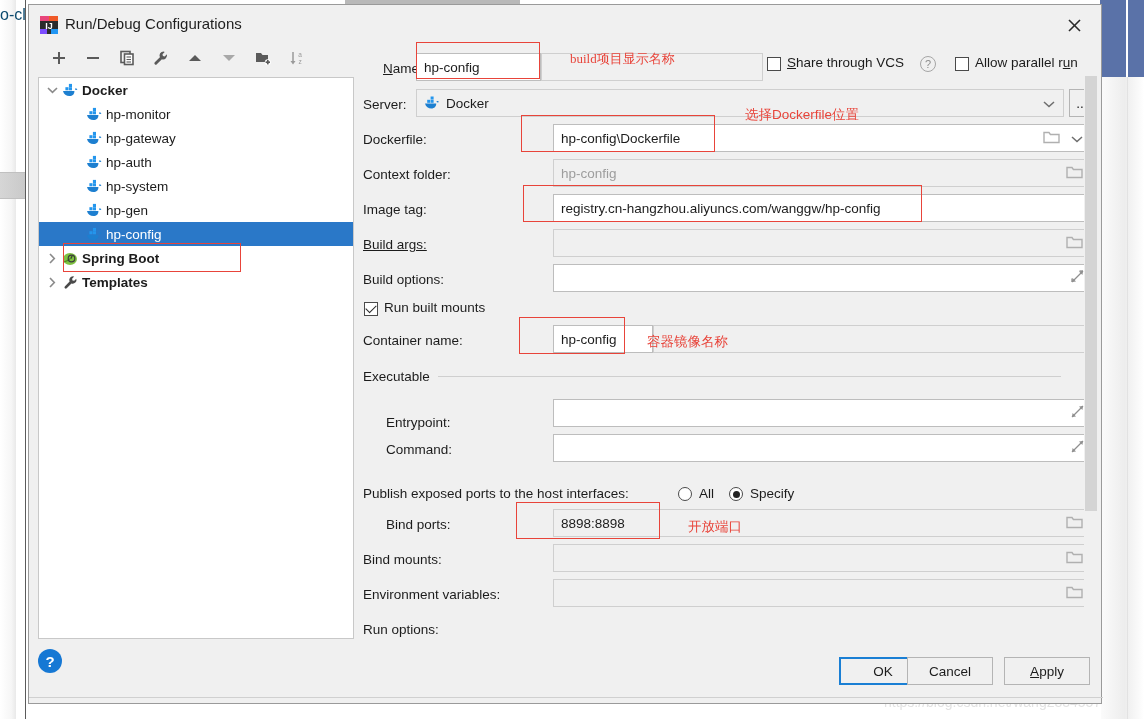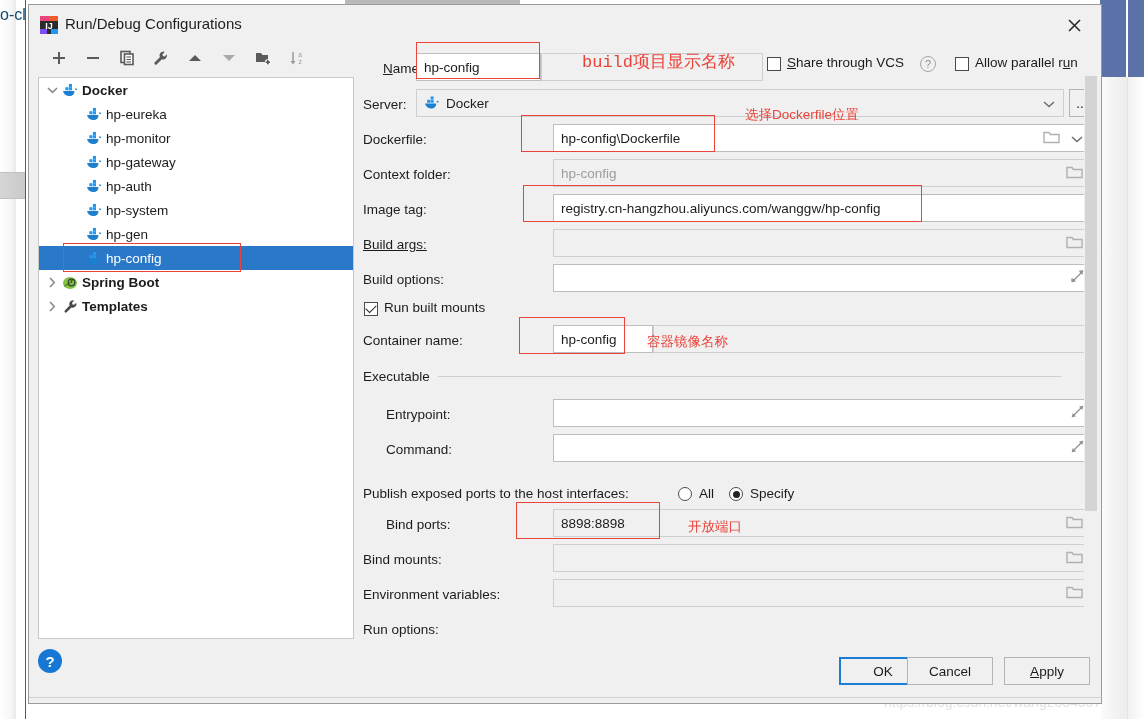--- a/index.html
+++ b/index.html
@@ -90,21 +90,21 @@
      cursor:pointer; }
 
   
   .sect { position:absolute; display:flex; align-items:center; width:698px; }
   .sect .sect-lbl { font-size:13.5px; color:#1c1c1c; padding-right:8px; white-space:nowrap; }
   .sect .sect-line { flex:1; height:1px; background:#cfcfcf; }
 
   
   .redbox { position:absolute; border:1.6px solid #e8443a; pointer-events:none; }
   .note { position:absolute; font-size:13.5px; color:#e8443a; white-space:nowrap; }
-  .note.mono { font-family:Liberation Mono, monospace; font-size:17px;margin-left:12px; }
+  .note.mono { font-family:Liberation Serif, serif; font-size:13px; }
 
   
   .vscroll-track { position:absolute; left:1055px; top:71px; width:13px; height:563px; background:#f0f0f0; }
   .vscroll-thumb { position:absolute; left:1056px; top:71px; width:12px; height:435px; background:#d4d4d4; }
 
   
   .btn { position:absolute; height:28px; border:1px solid #b4b4b4; background:#f0f0f0;
      font-size:13.5px; color:#1c1c1c; display:flex; align-items:center; justify-content:center;
      cursor:pointer; }
   .btn.default { border:2px solid #1a7fd4; }
@@ -227,33 +227,20 @@
           <span class="twisty" style="margin-left: 28px;"></span>
           <span class="tree-icon">
             <svg width="17" height="15" viewBox="0 0 17 15">
               <rect x="3.4" y="4.2" width="3.1" height="3.1" fill="#2496ed"></rect>
               <rect x="6.9" y="4.2" width="3.1" height="3.1" fill="#2496ed"></rect>
               <rect x="6.9" y="0.9" width="3.1" height="3.1" fill="#2496ed"></rect>
               <path d="M1 7.9h11.4c.2 2.9-1.9 5.2-5 5.2-3.1 0-5.7-1.8-6.4-5.2z" fill="#1d7fd0"></path>
               <path d="M13 5.6c1-.5 2.1 0 2.4.9-.7.6-1.8.5-2.4-.1z" fill="#1d7fd0"></path>
             </svg>
           </span>
-          <span class="tree-label">hp-eureka</span>
-        </div>
-        <div class="tree-row">
-          <span class="twisty" style="margin-left: 28px;"></span>
-          <span class="tree-icon">
-            <svg width="17" height="15" viewBox="0 0 17 15">
-              <rect x="3.4" y="4.2" width="3.1" height="3.1" fill="#2496ed"></rect>
-              <rect x="6.9" y="4.2" width="3.1" height="3.1" fill="#2496ed"></rect>
-              <rect x="6.9" y="0.9" width="3.1" height="3.1" fill="#2496ed"></rect>
-              <path d="M1 7.9h11.4c.2 2.9-1.9 5.2-5 5.2-3.1 0-5.7-1.8-6.4-5.2z" fill="#1d7fd0"></path>
-              <path d="M13 5.6c1-.5 2.1 0 2.4.9-.7.6-1.8.5-2.4-.1z" fill="#1d7fd0"></path>
-            </svg>
-          </span>
           <span class="tree-label">hp-monitor</span>
         </div>
         <div class="tree-row">
           <span class="twisty" style="margin-left: 28px;"></span>
           <span class="tree-icon">
             <svg width="17" height="15" viewBox="0 0 17 15">
               <rect x="3.4" y="4.2" width="3.1" height="3.1" fill="#2496ed"></rect>
               <rect x="6.9" y="4.2" width="3.1" height="3.1" fill="#2496ed"></rect>
               <rect x="6.9" y="0.9" width="3.1" height="3.1" fill="#2496ed"></rect>
               <path d="M1 7.9h11.4c.2 2.9-1.9 5.2-5 5.2-3.1 0-5.7-1.8-6.4-5.2z" fill="#1d7fd0"></path>
@@ -442,21 +429,21 @@
       <div class="field" style="left:190px; top:282px; width:100px;">
         <span>hp-config</span>
       </div>
       <div class="field disabled" style="left:290px; top:282px; width:440px;"></div>
 
       <div class="sect" style="left:0px; top:326px;">
         <span class="sect-lbl">Executable</span>
         <span class="sect-line"></span>
       </div>
 
-      <span class="lbl" style="position:absolute; left:23px; top:364px;">Entrypoint:</span>
+      <span class="lbl" style="position:absolute; left:23px; top:372px;">Entrypoint:</span>
       <div class="field" style="left:190px; top:356px; width:540px;">
         <span></span>
         <span style="position:absolute; right:8px;">
           <svg width="13" height="13" viewBox="0 0 13 13">
             <line x1="1" y1="12" x2="12" y2="1" stroke="#8f8f8f" stroke-width="1.3"></line>
             <polygon points="12,1 8,1.6 11.4,5" fill="#8f8f8f"></polygon>
             <polygon points="1,12 5,11.4 1.6,8" fill="#8f8f8f"></polygon>
           </svg>
         </span>
       </div>

